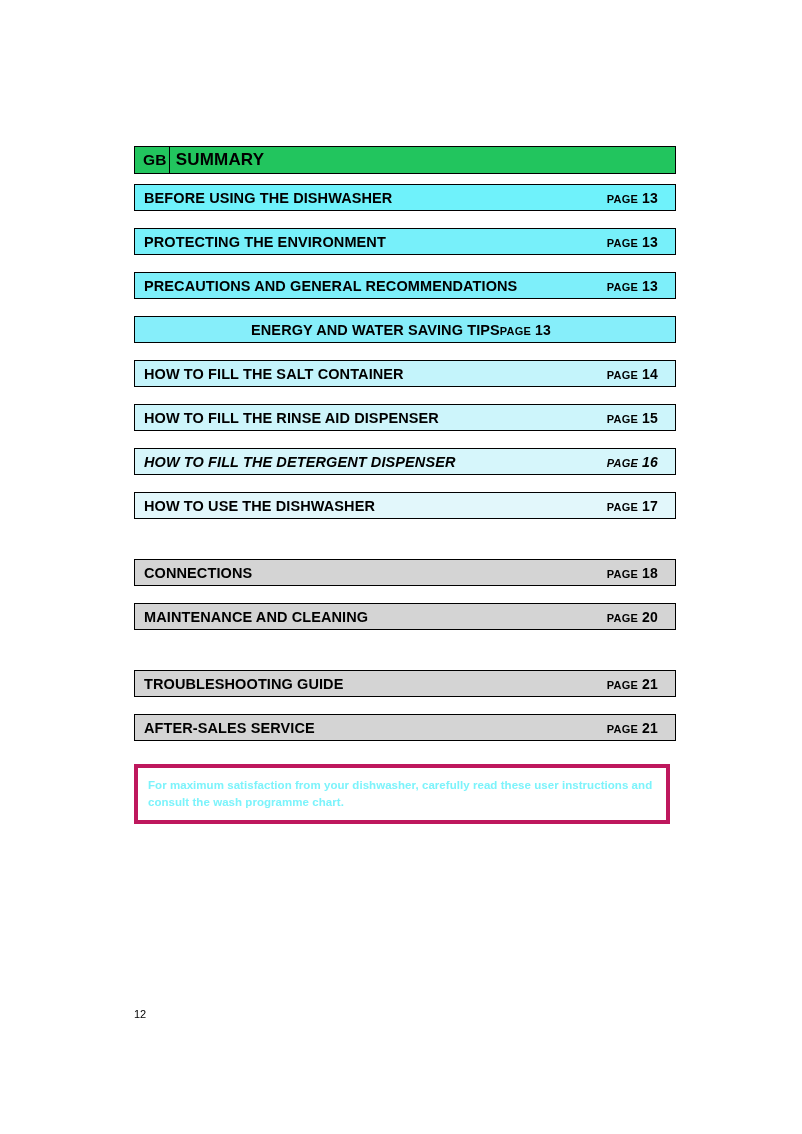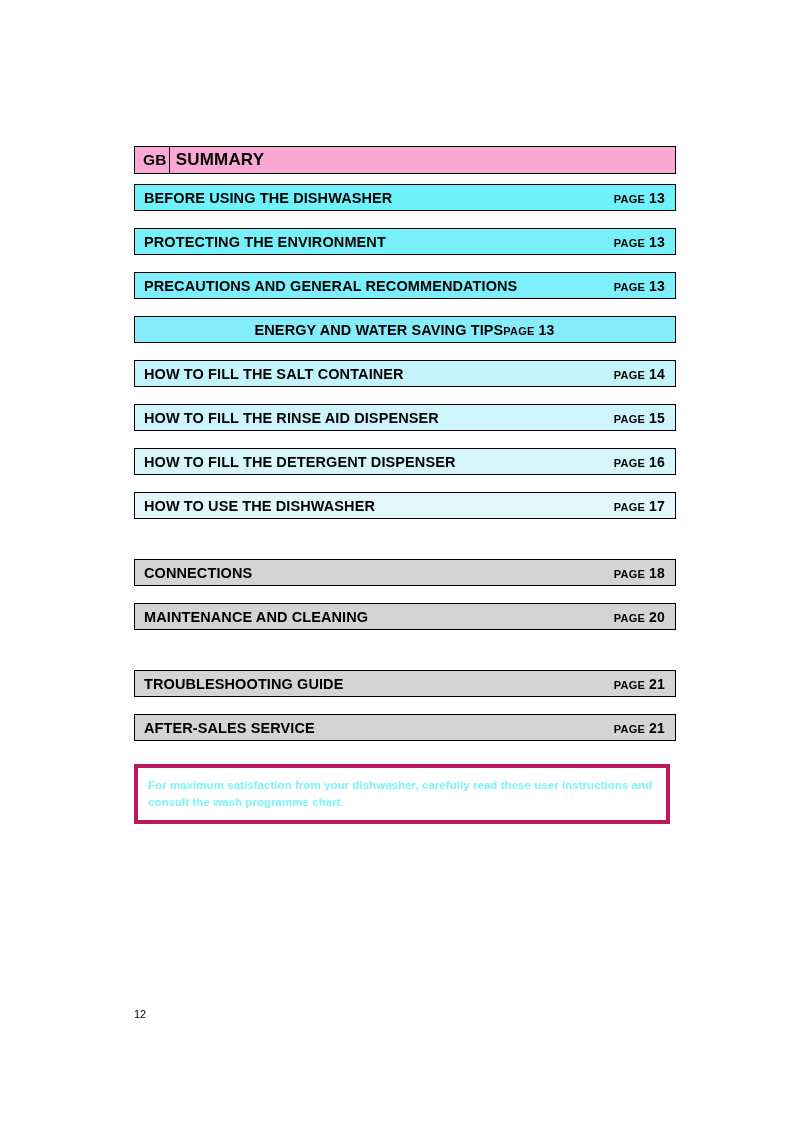--- a/index.html
+++ b/index.html
@@ -62,21 +62,21 @@
   .toc-row {
     position: relative;
     height: 27px;
     border: 1px solid #000000;
     box-sizing: border-box;
     margin-bottom: 17px;
     display: flex;
     align-items: center;
     justify-content: space-between;
     padding-left: 9px;
-    padding-right: 10px;
+    padding-right: 17px;
   }
   .toc-row .title {
     font-size: 14.5px;
     font-weight: bold;
     letter-spacing: 0.1px;
     white-space: nowrap;
   }
   .toc-row .pageref {
     font-size: 11px;
     font-weight: bold;
@@ -119,21 +119,21 @@
     margin-top: 10px;
   }
 </style>
 </head>
 <body>
 
 <div class="page">
 
   <div class="content">
 
-    <div class="summary-header" style="background: #f9a8d4;">
+    <div class="summary-header" style="background: #22c55e;">
       <div class="gb">GB</div>
       <div class="summary-title">SUMMARY</div>
     </div>
 
     <div class="toc" id="toc-list">
         <div class="toc-row" style="background: rgb(111, 242, 251);">
           <span class="title">BEFORE USING THE DISHWASHER</span>
           <span class="pageref">
             <span class="plabel">PAGE</span>
             <span class="pnum">13</span>
@@ -167,21 +167,21 @@
             <span class="pnum">14</span>
           </span>
         </div>
         <div class="toc-row" style="background: rgb(205, 245, 251);">
           <span class="title">HOW TO FILL THE RINSE AID DISPENSER</span>
           <span class="pageref">
             <span class="plabel">PAGE</span>
             <span class="pnum">15</span>
           </span>
         </div>
-        <div class="toc-row" style="background: rgb(214, 246, 251);">
+        <div class="toc-row" style="background: rgb(214, 246, 251); font-style: italic;">
           <span class="title">HOW TO FILL THE DETERGENT DISPENSER</span>
           <span class="pageref">
             <span class="plabel">PAGE</span>
             <span class="pnum">16</span>
           </span>
         </div>
         <div class="toc-row" style="background: rgb(226, 247, 251);">
           <span class="title">HOW TO USE THE DISHWASHER</span>
           <span class="pageref">
             <span class="plabel">PAGE</span>

